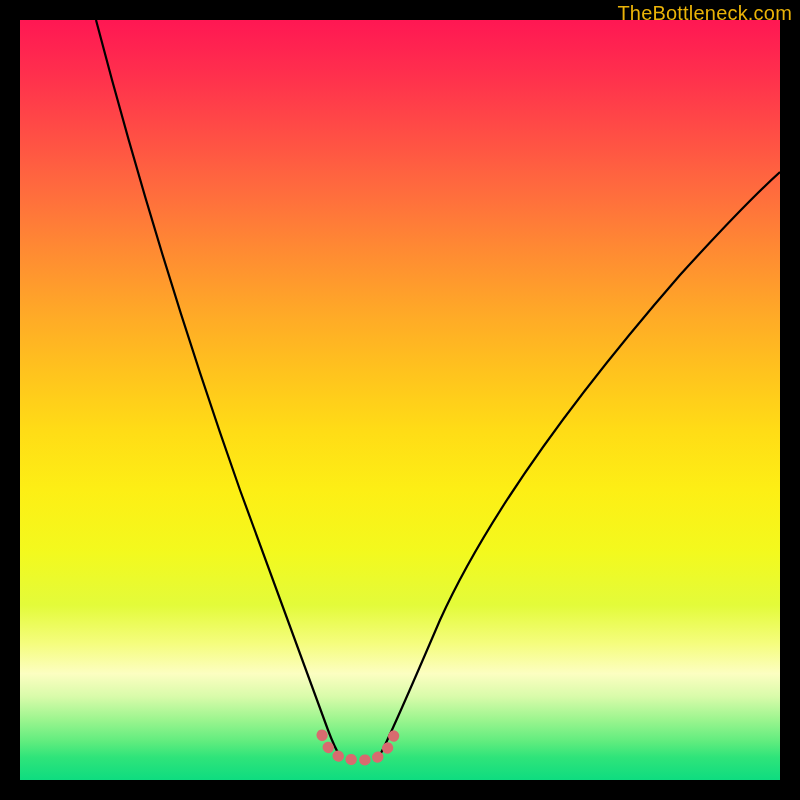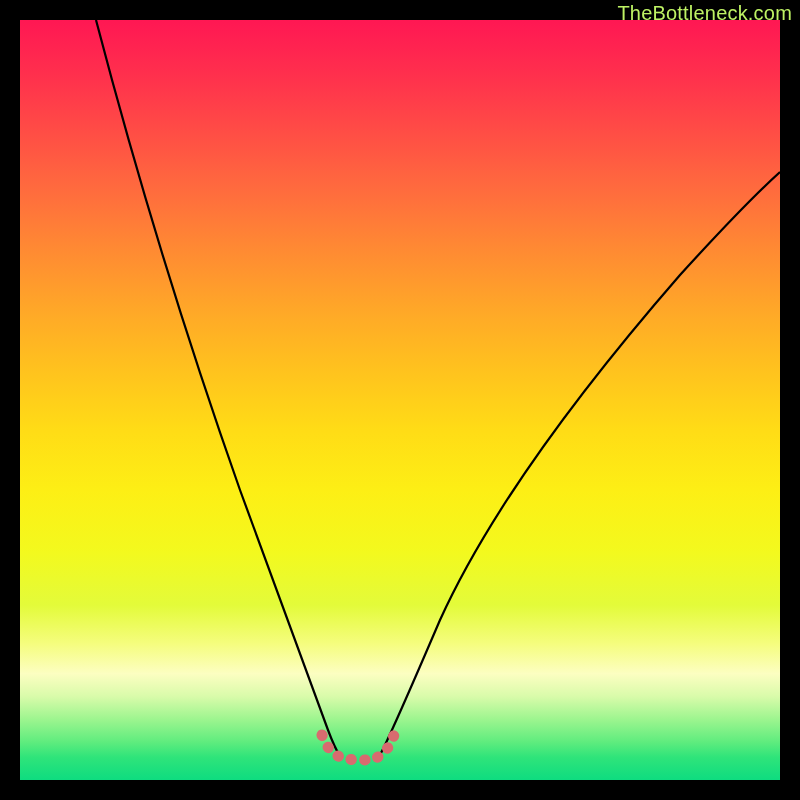--- a/index.html
+++ b/index.html
@@ -49,21 +49,21 @@
     position: absolute;
     left: 0;
     top: 0;
     width: 760px;
     height: 760px;
   }
   .watermark {
     position: absolute;
     top: 2px;
     right: 8px;
-    color: #bef264;
+    color: #eab308;
     font-size: 20px;
     font-weight: 500;
     letter-spacing: 0.2px;
   }
 </style>
 </head>
 <body>
 
 <div class="frame">
   <div class="watermark">TheBottleneck.com</div>

